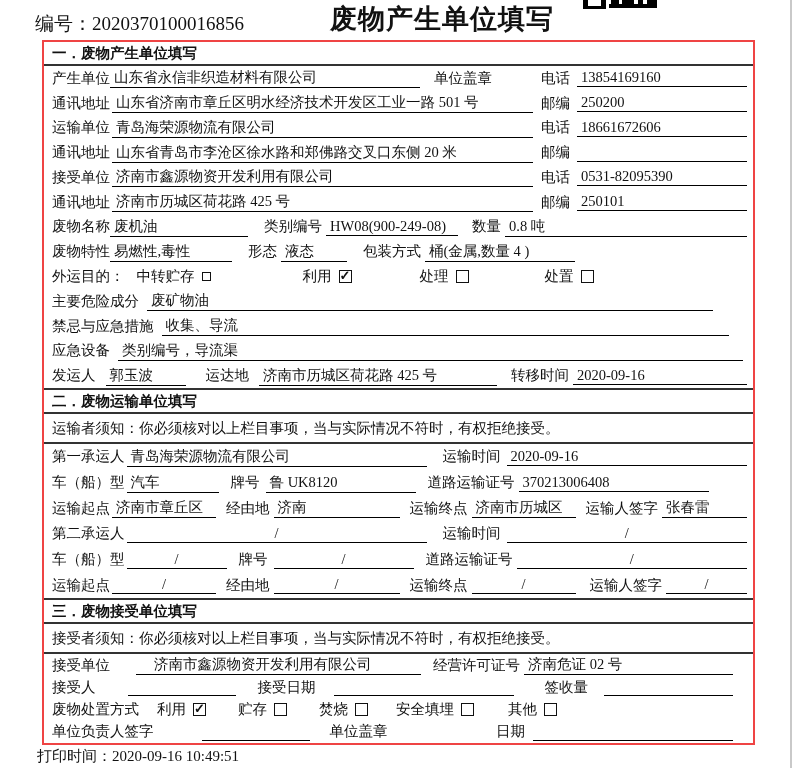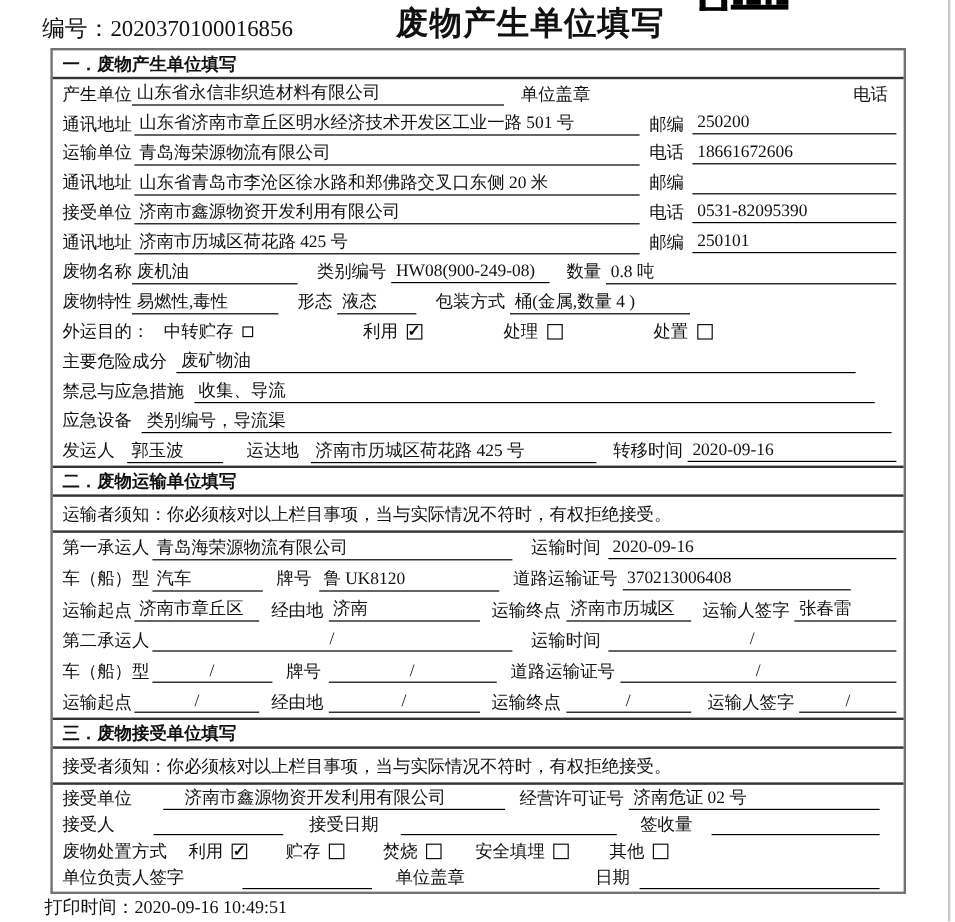--- a/index.html
+++ b/index.html
@@ -15,21 +15,21 @@
   .qr div{position:absolute;background:#000;}
   .qr .sq{left:0;top:0;width:13px;height:6px;background:none;border-left:5px solid #000;border-right:5px solid #000;border-bottom:3px solid #000;}
   .qr .b1{left:28px;top:0;width:8px;height:4px;}
   .qr .b2{left:39px;top:0;width:12px;height:4px;}
   .qr .b3{left:55px;top:0;width:5px;height:4px;}
   .qr .b4{left:64px;top:0;width:10px;height:4px;}
   .qr .bar{left:26px;top:4px;width:48px;height:4px;}
 
   .form{
     position:absolute;left:42px;top:40px;width:713px;height:705px;
-    border:2px solid #737373;box-sizing:border-box;display:flex;flex-direction:column;background:#fff;
+    border:2px solid #ef4444;box-sizing:border-box;display:flex;flex-direction:column;background:#fff;
   }
   .sec-h{flex:none;display:flex;align-items:center;height:22px;padding:0 8px;
     font-weight:bold;font-size:14.5px;border-bottom:2px solid #333;}
   .sec-h.mid{border-top:2px solid #333;}
   .sec-body{display:flex;flex-direction:column;padding:0 6px 0 8px;}
   .s1b{height:322px;}
   .s2b{height:154px;}
   .s3b{flex:1;}
   .notice{flex:none;display:flex;align-items:center;height:28px;padding:0 8px;border-bottom:2px solid #333;}
   .row{flex:1;display:flex;align-items:center;white-space:nowrap;min-height:0;}
@@ -67,20 +67,21 @@
 
   <div class="sec-h">一．废物产生单位填写</div>
   <div class="sec-body s1b">
 
     <div class="row">
       <span class="lbl">产生单位</span>
       <span class="val" style="width:310px">山东省永信非织造材料有限公司</span>
       <span class="lbl" style="margin-left:14px">单位盖章</span>
       <span class="sp"></span>
       <span class="lbl rl">电话</span>
+      <span class="val rv">13854169160</span>
     </div>
 
     <div class="row">
       <span class="lbl">通讯地址</span>
       <span class="val fill" style="margin-left:2px">山东省济南市章丘区明水经济技术开发区工业一路 501 号</span>
       <span class="lbl rl">邮编</span>
       <span class="val rv">250200</span>
     </div>
 
     <div class="row">
@@ -242,21 +243,21 @@
       <span class="val" style="width:285px;margin-left:26px;padding-left:18px">济南市鑫源物资开发利用有限公司</span>
       <span class="lbl" style="margin-left:12px">经营许可证号</span>
       <span class="val fill" style="margin-left:4px;margin-right:14px">济南危证 02 号</span>
     </div>
 
     <div class="row">
       <span class="lbl">接受人</span>
       <span class="val" style="width:108px;margin-left:32px"></span>
       <span class="lbl" style="margin-left:22px">接受日期</span>
       <span class="val" style="width:180px;margin-left:18px"></span>
-      <span class="lbl" style="margin-left:20px">签收量</span>
+      <span class="lbl" style="margin-left:31px">签收量</span>
       <span class="val fill" style="margin-left:16px;margin-right:14px"></span>
     </div>
 
     <div class="row">
       <span class="lbl">废物处置方式</span>
       <span class="opt" style="margin-left:18px">
         <span>利用</span>
         <span class="cb checked"></span>
       </span>
       <span class="opt" style="margin-left:32px">

